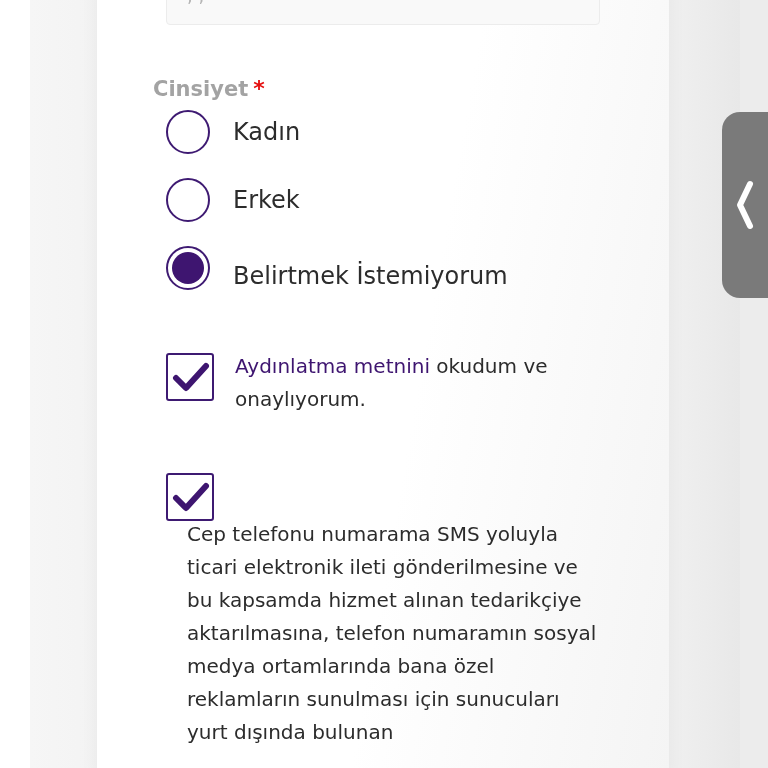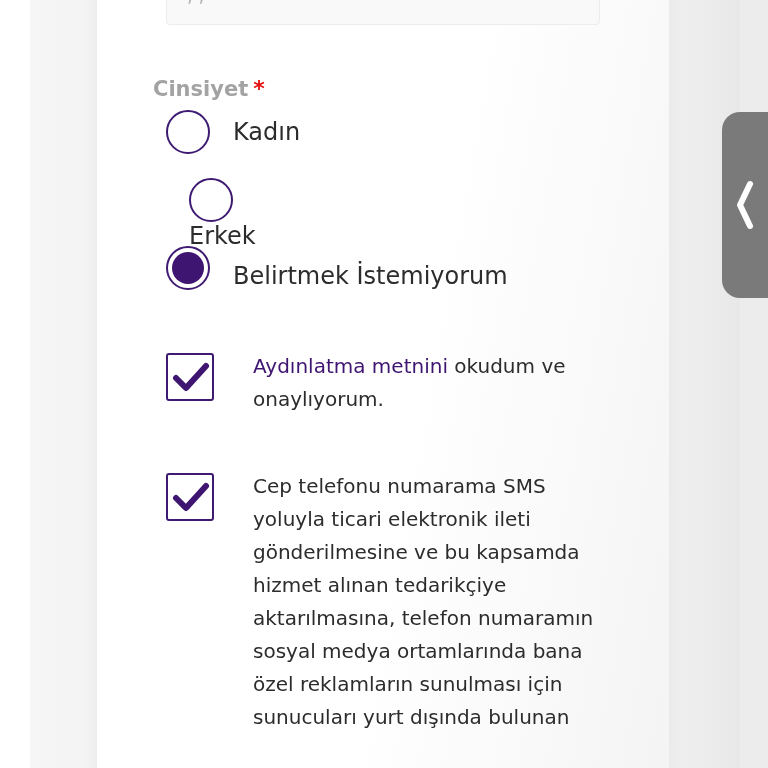--- a/index.html
+++ b/index.html
@@ -22,21 +22,21 @@
   .radio-row { position:absolute; left:166px; display:flex; align-items:center; cursor:pointer; }
   .radio { width:44px; height:44px; border:2px solid #3e1a72; border-radius:50%; box-sizing:border-box;
     background:#fff; position:relative; }
   .radio.checked::after { content:""; position:absolute; left:4px; top:4px; width:32px; height:32px;
     border-radius:50%; background:#3e1570; }
   .radio-label { margin-left:23px; font-size:24px; color:#2c2c2c; font-weight:500; }
   .check-row { position:absolute; left:166px; display:flex; align-items:flex-start; width:440px; cursor:pointer; }
   .checkbox { width:48px; height:48px; border:2px solid #3e1a72; border-radius:3px; box-sizing:border-box;
     flex:0 0 auto; background:#fff; position:relative; }
   .checkbox svg { position:absolute; left:4px; top:6px; }
-  .check-text { margin-left:39px; font-size:20px; line-height:33px; color:#2c2c2c; font-weight:500; margin-top:-3px; }
+  .check-text { margin-left:21px; font-size:20px; line-height:33px; color:#2c2c2c; font-weight:500; margin-top:-3px; }
   .link { color:#3e1570; cursor:pointer; }
   .side-tab { position:absolute; left:722px; top:112px; width:60px; height:186px; background:#7a7a7a;
     border-radius:18px 0 0 18px; cursor:pointer; }
   .side-tab svg { position:absolute; left:14px; top:68px; }
 </style>
 </head>
 <body>
 
 <div class="outer-left"></div>
 <div class="bg-panel"></div>
@@ -47,41 +47,41 @@
 </div>
 
 <div class="label">
   <span>Cinsiyet</span><span class="req">*</span>
 </div>
 
 <div class="radio-row" style="top:110px;">
   <div class="radio"></div>
   <span class="radio-label">Kadın</span>
 </div>
-<div class="radio-row" style="top:178px;flex-direction:column;">
+<div class="radio-row" style="top:178px;">
   <div class="radio"></div>
   <span class="radio-label">Erkek</span>
 </div>
 <div class="radio-row" style="top:246px;align-items:flex-end;">
   <div class="radio checked"></div>
   <span class="radio-label">Belirtmek İstemiyorum</span>
 </div>
 
 <div class="check-row" style="top:353px;">
   <div class="checkbox">
     <svg width="38" height="34" viewBox="0 0 38 34">
       <path d="M4 17 L14 27 L34 5" fill="none" stroke="#3e1570" stroke-width="6" stroke-linecap="round" stroke-linejoin="round"></path>
     </svg>
   </div>
   <div class="check-text">
     <span class="link">Aydınlatma metnini</span><span> okudum ve onaylıyorum.</span>
   </div>
 </div>
 
-<div class="check-row" style="top:473px;">
+<div class="check-row" style="top:473px;flex-direction:column;">
   <div class="checkbox">
     <svg width="38" height="34" viewBox="0 0 38 34">
       <path d="M4 17 L14 27 L34 5" fill="none" stroke="#3e1570" stroke-width="6" stroke-linecap="round" stroke-linejoin="round"></path>
     </svg>
   </div>
   <div class="check-text">Cep telefonu numarama SMS yoluyla ticari elektronik ileti gönderilmesine ve bu kapsamda hizmet alınan tedarikçiye aktarılmasına, telefon numaramın sosyal medya ortamlarında bana özel reklamların sunulması için sunucuları yurt dışında bulunan</div>
 </div>
 
 <div class="side-tab">
   <svg width="18" height="50" viewBox="0 0 18 50">

